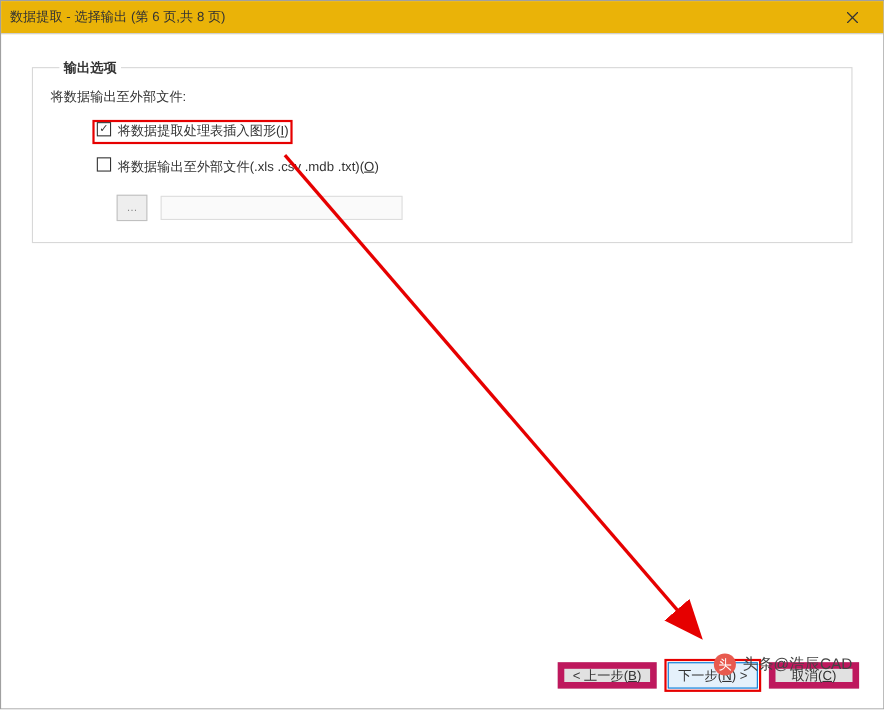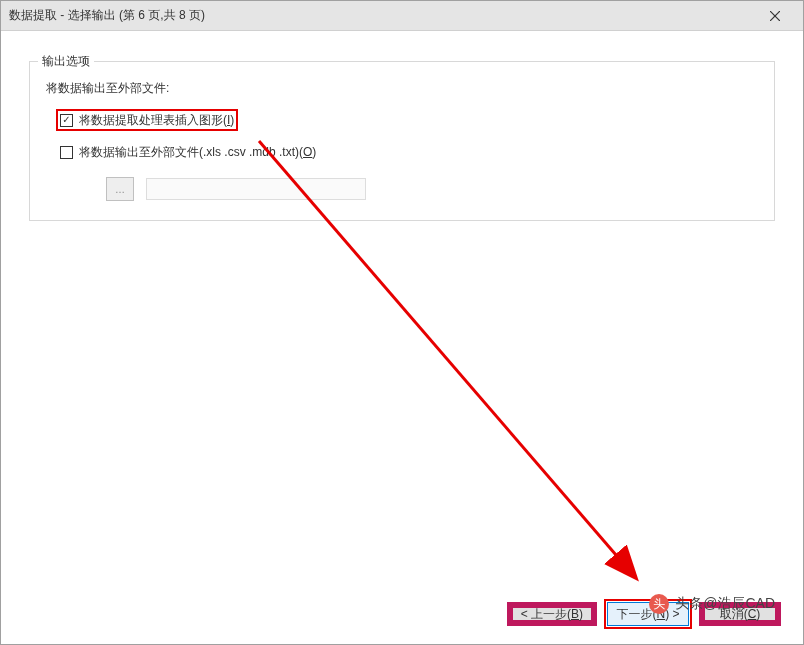--- a/index.html
+++ b/index.html
@@ -22,21 +22,21 @@
       height: 645px;
       border: 1px solid #a0a0a0;
       background: #fff;
       position: relative;
     }
     .titlebar {
       height: 30px;
       display: flex;
       align-items: center;
       padding: 0 8px;
-      background: #e5e5e5;
+      background: #eab308;
       border-bottom: 1px solid #d0d0d0;
       position: relative;
     }
     .titlebar-title {
       flex: 1;
       font-size: 12px;
       color: #333;
     }
     .close-btn {
       width: 40px;
@@ -52,33 +52,34 @@
     }
     .fieldset {
       border: 1px solid #d8d8d8;
       position: relative;
       padding: 18px 16px 20px 16px;
       height: 160px;
     }
     .fieldset-legend {
       position: absolute;
       top: -9px;
-      left: 8px;
+      left: 24px;
       background: #fff;
       padding: 0 4px;
       font-size: 12px;
+      font-weight: bold;
     }
     .section-label {
       margin-bottom: 12px;
       font-size: 12px;
     }
     .checkbox-row {
       display: flex;
-      align-items: center;
-      margin-left: 10px;
+      align-items: flex-start;
+      margin-left: 38px;
       margin-bottom: 10px;
       height: 22px;
       padding: 2px 4px;
       width: fit-content;
     }
     .checkbox-row.highlighted {
       border: 2px solid #e60000;
       padding: 0 2px;
     }
     .checkbox {

